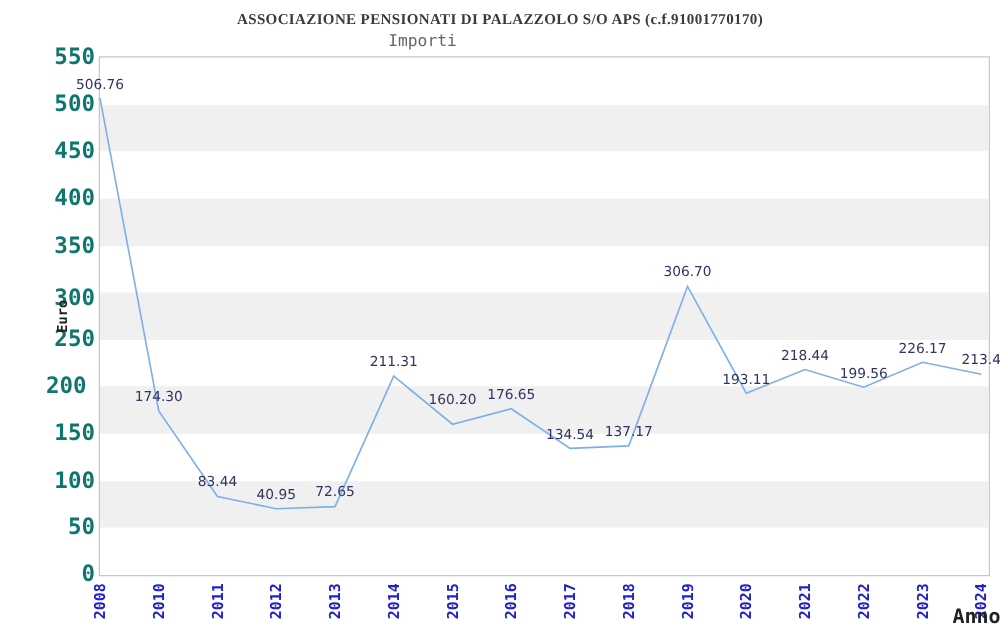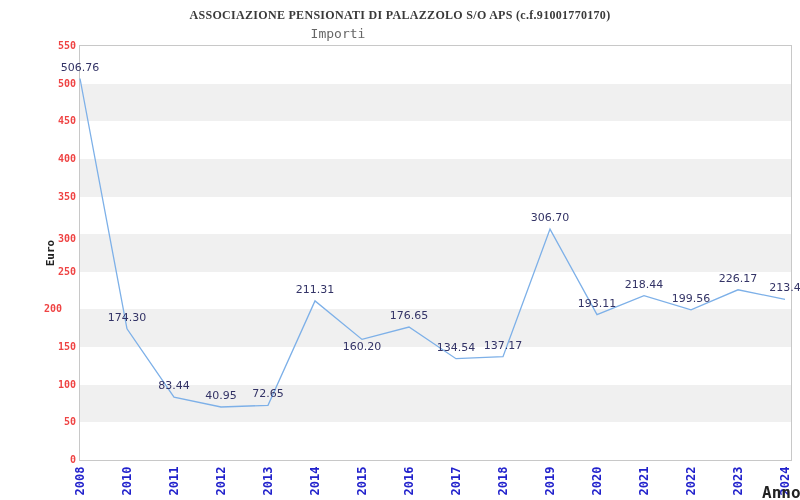--- a/index.html
+++ b/index.html
@@ -15,21 +15,21 @@
     position:absolute;left:0;top:26px;width:676px;text-align:center;
     font-size:13px;color:#666666;
   }
   .plot{
     position:absolute;left:79px;top:45px;width:711px;height:414px;
     border:1px solid #c8c8c8;background:#ffffff;
   }
   .band{position:absolute;left:0;width:711px;}
   .ytick{
     position:absolute;left:30px;width:46px;text-align:right;
-    font-size:10px;font-weight:bold;color:#ef4444;line-height:14px;
+    font-size:18px;font-weight:bold;color:#0f766e;line-height:14px;
   }
   .xtick{
     position:absolute;font-size:12px;font-weight:bold;color:#2222cc;
     white-space:nowrap;transform:translate(-50%,-50%) rotate(-90deg);
   }
   .plabel{
     position:absolute;font-family:"DejaVu Sans", sans-serif;font-size:11px;
     color:#333366;white-space:nowrap;transform:translate(-50%,-100%);
   }
   .ylabel{
@@ -99,21 +99,21 @@
       <div class="xtick" style="left: 738px; top: 481px;">2023</div>
       <div class="xtick" style="left: 785px; top: 481px;">2024</div>
     </div>
   <div id="pointlabels">
       <div class="plabel" style="left: 80px; top: 73.5479px;">506.76</div>
       <div class="plabel" style="left: 127px; top: 323.8px;">174.30</div>
       <div class="plabel" style="left: 174px; top: 392.192px;">83.44</div>
       <div class="plabel" style="left: 221px; top: 401.993px;">40.95</div>
       <div class="plabel" style="left: 268px; top: 400.314px;">72.65</div>
       <div class="plabel" style="left: 315px; top: 295.941px;">211.31</div>
-      <div class="plabel" style="left: 362px; top: 353px;">160.20</div>
+      <div class="plabel" style="left: 362px; top: 326px;">160.20</div>
       <div class="plabel" style="left: 409px; top: 322.031px;">176.65</div>
       <div class="plabel" style="left: 456px; top: 353.728px;">134.54</div>
       <div class="plabel" style="left: 503px; top: 351.748px;">137.17</div>
       <div class="plabel" style="left: 550px; top: 224.139px;">306.70</div>
       <div class="plabel" style="left: 597px; top: 309.641px;">193.11</div>
       <div class="plabel" style="left: 644px; top: 290.574px;">218.44</div>
       <div class="plabel" style="left: 691px; top: 304.786px;">199.56</div>
       <div class="plabel" style="left: 738px; top: 284.756px;">226.17</div>
       <div class="plabel" style="left: 785px; top: 294.368px;">213.4</div>
     </div>

